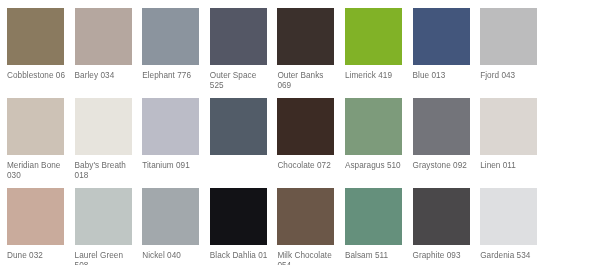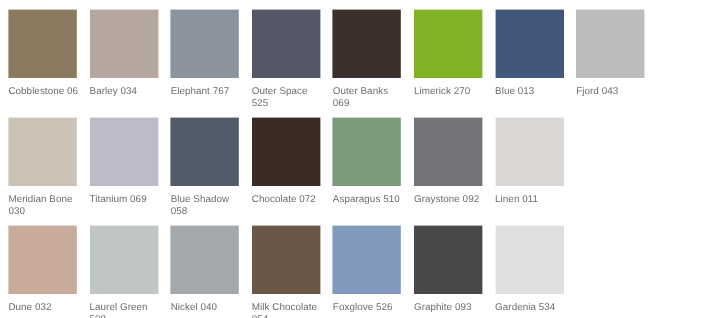--- a/index.html
+++ b/index.html
@@ -66,55 +66,58 @@
       <div class="swatch-cell">
         <span class="swatch-chip" style="background-color: rgb(138, 122, 95);"></span>
         <span class="swatch-label">Cobblestone 06</span>
       </div>
       <div class="swatch-cell">
         <span class="swatch-chip" style="background-color: rgb(181, 167, 159);"></span>
         <span class="swatch-label">Barley 034</span>
       </div>
       <div class="swatch-cell">
         <span class="swatch-chip" style="background-color: rgb(139, 148, 158);"></span>
-        <span class="swatch-label">Elephant 767</span>
+        <span class="swatch-label">Elephant 776</span>
       </div>
       <div class="swatch-cell">
         <span class="swatch-chip" style="background-color: rgb(84, 87, 101);"></span>
         <span class="swatch-label">Outer Space 525</span>
       </div>
       <div class="swatch-cell">
         <span class="swatch-chip" style="background-color: rgb(59, 48, 44);"></span>
         <span class="swatch-label">Outer Banks 069</span>
       </div>
       <div class="swatch-cell">
         <span class="swatch-chip" style="background-color: rgb(129, 178, 39);"></span>
-        <span class="swatch-label">Limerick 270</span>
+        <span class="swatch-label">Limerick 419</span>
       </div>
       <div class="swatch-cell">
         <span class="swatch-chip" style="background-color: rgb(67, 86, 124);"></span>
         <span class="swatch-label">Blue 013</span>
       </div>
       <div class="swatch-cell">
         <span class="swatch-chip" style="background-color: rgb(188, 188, 189);"></span>
         <span class="swatch-label">Fjord 043</span>
       </div>
     </div>
     <div class="swatch-row">
       <div class="swatch-cell">
         <span class="swatch-chip" style="background-color: rgb(205, 194, 182);"></span>
         <span class="swatch-label">Meridian Bone 030</span>
       </div>
       <div class="swatch-cell">
+        <span class="swatch-chip" style="background-color: rgb(231, 228, 221);"></span>
+        <span class="swatch-label">Baby's Breath 018</span>
+      </div>
+      <div class="swatch-cell">
         <span class="swatch-chip" style="background-color: rgb(187, 188, 199);"></span>
-        <span class="swatch-label">Titanium 069</span>
+        <span class="swatch-label">Titanium 091</span>
       </div>
       <div class="swatch-cell">
         <span class="swatch-chip" style="background-color: rgb(82, 92, 104);"></span>
-        <span class="swatch-label">Blue Shadow 058</span>
       </div>
       <div class="swatch-cell">
         <span class="swatch-chip" style="background-color: rgb(60, 43, 36);"></span>
         <span class="swatch-label">Chocolate 072</span>
       </div>
       <div class="swatch-cell">
         <span class="swatch-chip" style="background-color: rgb(125, 155, 123);"></span>
         <span class="swatch-label">Asparagus 510</span>
       </div>
       <div class="swatch-cell">
@@ -133,26 +136,30 @@
       </div>
       <div class="swatch-cell">
         <span class="swatch-chip" style="background-color: rgb(191, 198, 196);"></span>
         <span class="swatch-label">Laurel Green 508</span>
       </div>
       <div class="swatch-cell">
         <span class="swatch-chip" style="background-color: rgb(162, 168, 172);"></span>
         <span class="swatch-label">Nickel 040</span>
       </div>
       <div class="swatch-cell">
+        <span class="swatch-chip" style="background-color: rgb(18, 18, 22);"></span>
+        <span class="swatch-label">Black Dahlia 01</span>
+      </div>
+      <div class="swatch-cell">
         <span class="swatch-chip" style="background-color: rgb(107, 87, 72);"></span>
         <span class="swatch-label">Milk Chocolate 054</span>
       </div>
       <div class="swatch-cell">
-        <span class="swatch-chip" style="background-color: rgb(128, 153, 189);"></span>
-        <span class="swatch-label">Foxglove 526</span>
+        <span class="swatch-chip" style="background-color: rgb(101, 144, 124);"></span>
+        <span class="swatch-label">Balsam 511</span>
       </div>
       <div class="swatch-cell">
         <span class="swatch-chip" style="background-color: rgb(74, 72, 74);"></span>
         <span class="swatch-label">Graphite 093</span>
       </div>
       <div class="swatch-cell">
         <span class="swatch-chip" style="background-color: rgb(222, 223, 225);"></span>
         <span class="swatch-label">Gardenia 534</span>
       </div>
     </div>

